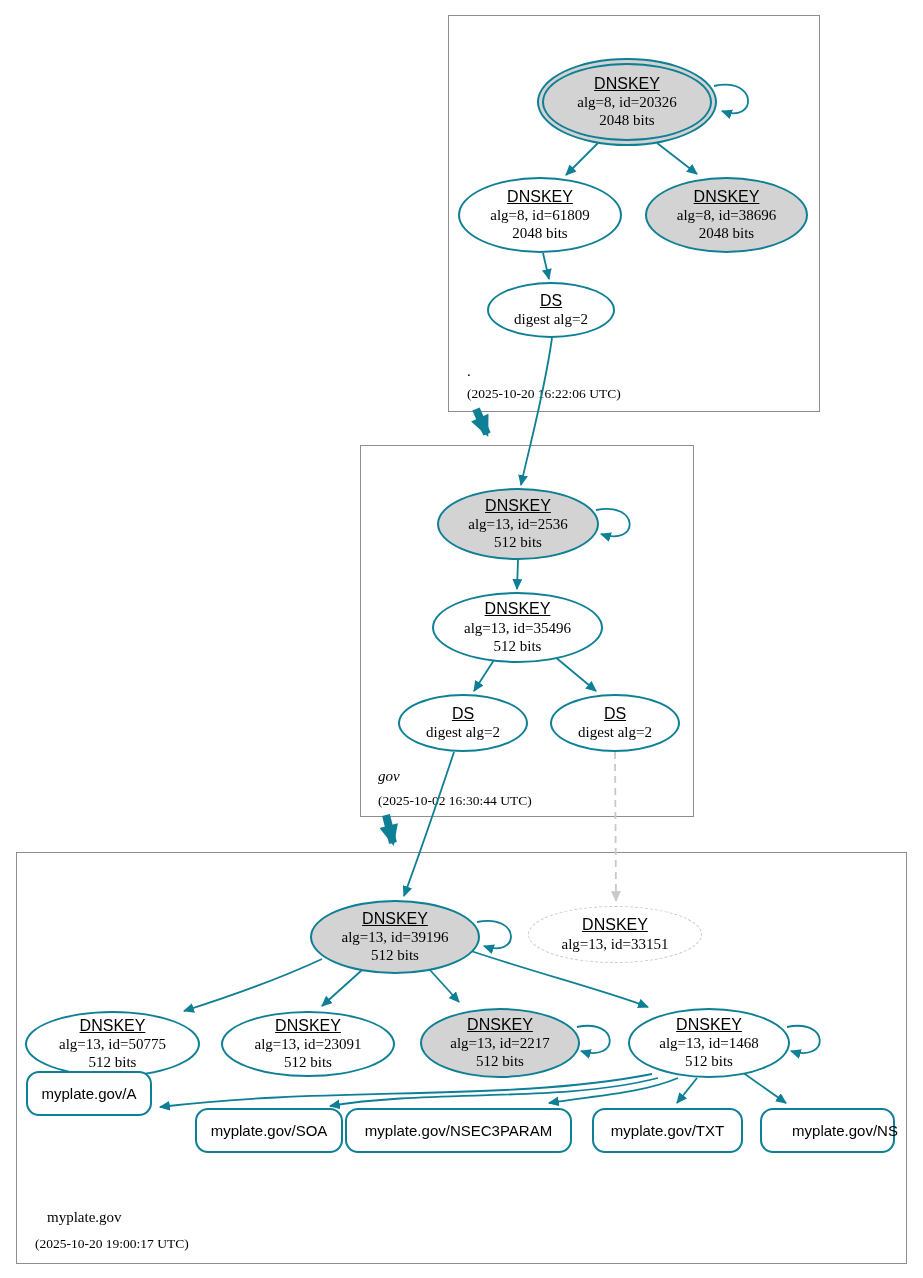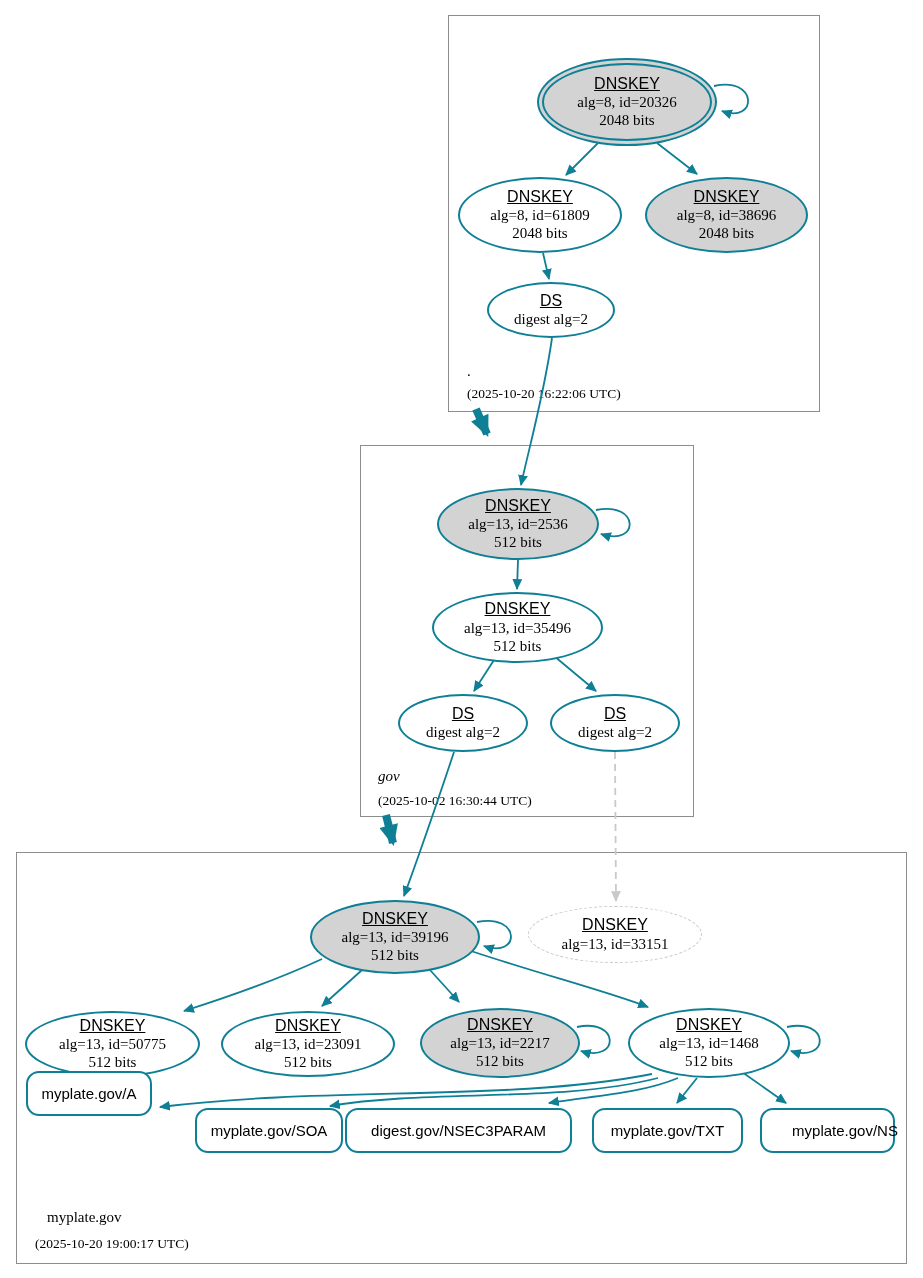--- a/index.html
+++ b/index.html
@@ -217,21 +217,21 @@
     <span class="node-detail">512 bits</span>
   </div>
 
   <div class="rrset" id="r-a">
     <span>myplate.gov/A</span>
   </div>
   <div class="rrset" id="r-soa">
     <span>myplate.gov/SOA</span>
   </div>
   <div class="rrset" id="r-nsec3param">
-    <span>digest.gov/NSEC3PARAM</span>
+    <span>myplate.gov/NSEC3PARAM</span>
   </div>
   <div class="rrset" id="r-txt">
     <span>myplate.gov/TXT</span>
   </div>
   <div class="rrset" id="r-ns">
     <span>myplate.gov/NS</span>
   </div>
 
 </div>
 

